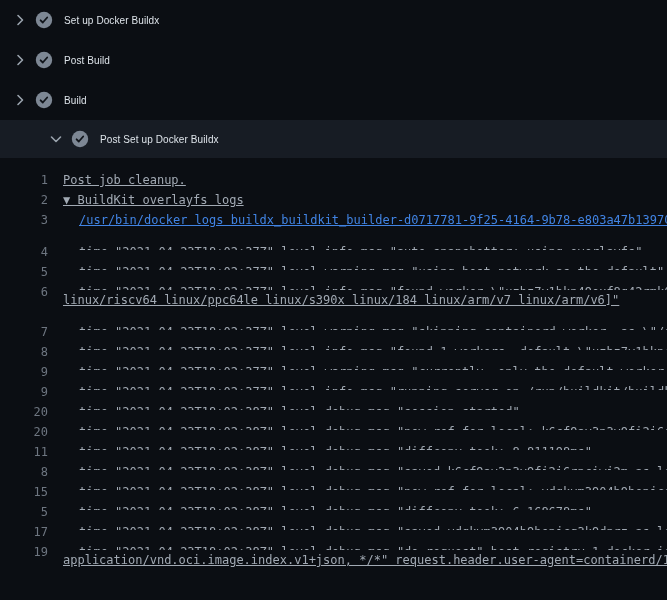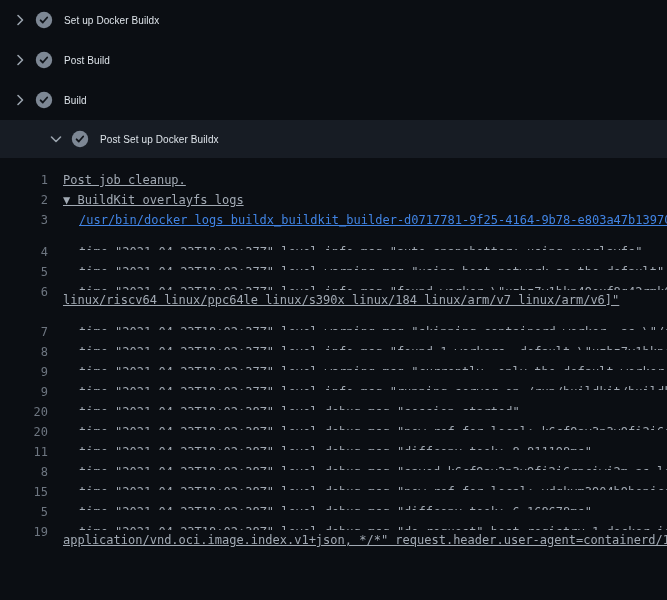--- a/index.html
+++ b/index.html
@@ -182,20 +182,24 @@
       </div>
       <div class="row log indent">
         <span class="num">15</span>
         <span class="text">time="2021-04-23T18:02:38Z" level=debug msg="new ref for local: vdqkvm3904b9hepjcq3k</span>
       </div>
       <div class="row log indent">
         <span class="num">5</span>
         <span class="text">time="2021-04-23T18:02:38Z" level=debug msg="diffcopy took: 6.168678ms"</span>
       </div>
       <div class="row log indent">
+        <span class="num">17</span>
+        <span class="text">time="2021-04-23T18:02:38Z" level=debug msg="saved vdqkvm3904b9hepjcq3k9dprz as loca</span>
+      </div>
+      <div class="row log indent">
         <span class="num">19</span>
         <span class="text">time="2021-04-23T18:02:38Z" level=debug msg="do request" host=registry-1.docker.io r</span>
       </div>
       <div class="row wrap">
         <span class="num"></span>
         <span class="text">application/vnd.oci.image.index.v1+json, */*" request.header.user-agent=containerd/1.4</span>
       </div>
       <div class="row log indent"></div>
     </div>
 

